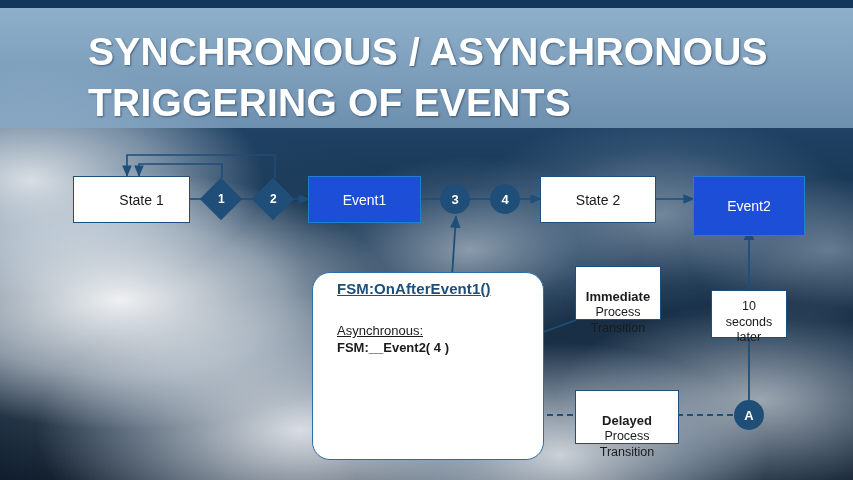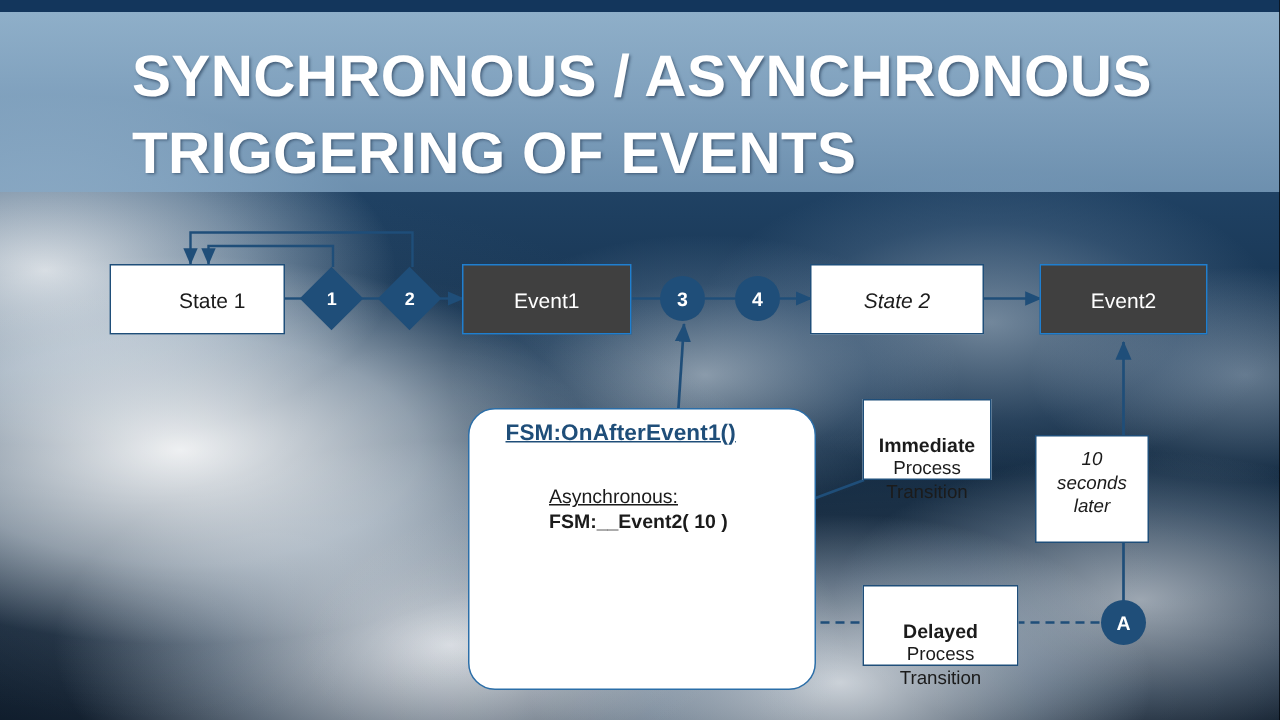--- a/index.html
+++ b/index.html
@@ -72,21 +72,21 @@
     justify-content: center;
     font-size: 14px;
     color: #1b1b1b;
     box-sizing: border-box;
     border: 1px solid #1f4e79;
   }
   .node.state {
     background: #ffffff;
   }
   .node.event {
-    background: #404040;
+    background: #1d4ed8;
     color: #ffffff;
     border-color: #1f7fd0;
   }
 
   .circle {
     position: absolute;
     width: 30px; height: 30px;
     border-radius: 50%;
     background: #1f4e79;
     color: #ffffff;
@@ -222,25 +222,25 @@
   </svg>
 
   <div class="node state" style="left:73px; top:176px; width:117px; height:47px;padding-left:20px;">
     <span>State 1</span>
   </div>
 
   <div class="node event" style="left:308px; top:176px; width:113px; height:47px;">
     <span>Event1</span>
   </div>
 
-  <div class="node state" style="left:540px; top:176px; width:116px; height:47px;font-style:italic;">
+  <div class="node state" style="left:540px; top:176px; width:116px; height:47px;">
     <span>State 2</span>
   </div>
 
-  <div class="node event" style="left:693px; top:176px; width:112px; height:47px;">
+  <div class="node event" style="left:693px; top:176px; width:112px; height:60px;">
     <span>Event2</span>
   </div>
 
   <div class="diamond" style="left:206px; top:184px;">
     <span>1</span>
   </div>
   <div class="diamond" style="left:258px; top:184px;">
     <span>2</span>
   </div>
   <div class="circle" style="left:440px; top:184px;">
@@ -264,27 +264,27 @@
     <span class="ln">Process</span>
     <span class="ln">Transition</span>
   </div>
 
   <div class="callout" style="left:575px; top:390px; width:104px; height:54px;">
     <span class="hl">Delayed</span>
     <span class="ln">Process</span>
     <span class="ln">Transition</span>
   </div>
 
-  <div class="callout" style="left:690px; top:290px; width:76px; height:72px; padding-top:8px;font-style:italic;">
+  <div class="callout" style="left:711px; top:290px; width:76px; height:48px; padding-top:8px;">
     <span class="ln">10</span>
     <span class="ln">seconds</span>
     <span class="ln">later</span>
   </div>
 
   <div class="fsm-box">
     <div class="fsm-title">FSM:OnAfterEvent1()</div>
-    <div class="fsm-group" style="margin-top:26px;margin-left:29px;">
+    <div class="fsm-group" style="margin-top:26px;">
       <div class="fsm-label">Asynchronous:</div>
-      <div class="fsm-code">FSM:__Event2( 10 )</div>
+      <div class="fsm-code">FSM:__Event2( 4 )</div>
     </div>
   </div>
 
 </div>
 
 </body></html>

